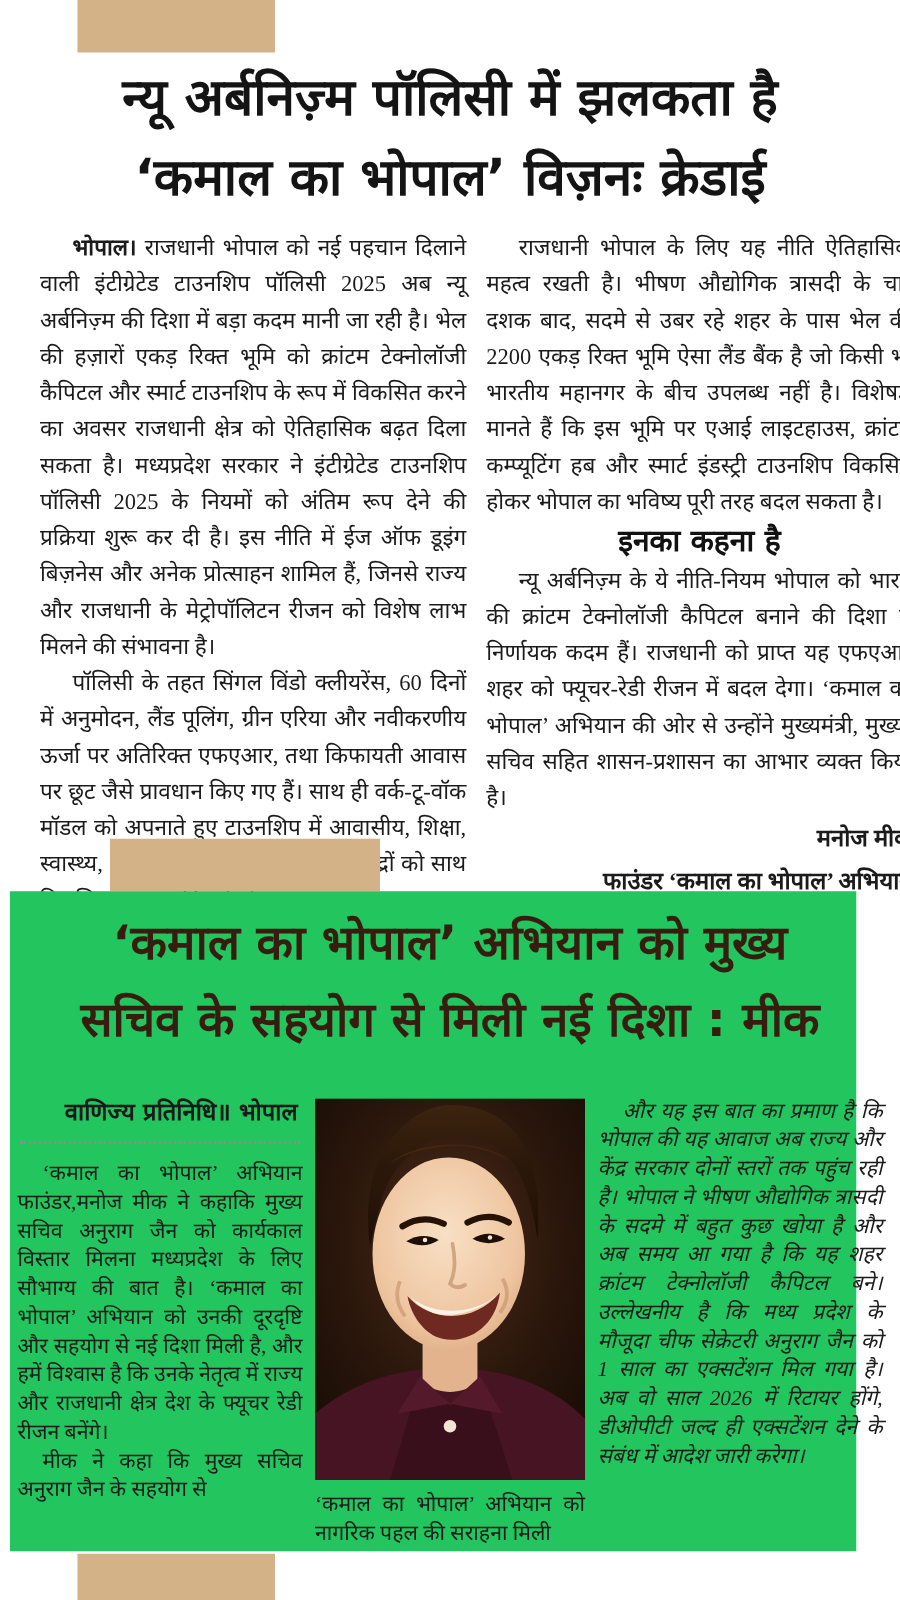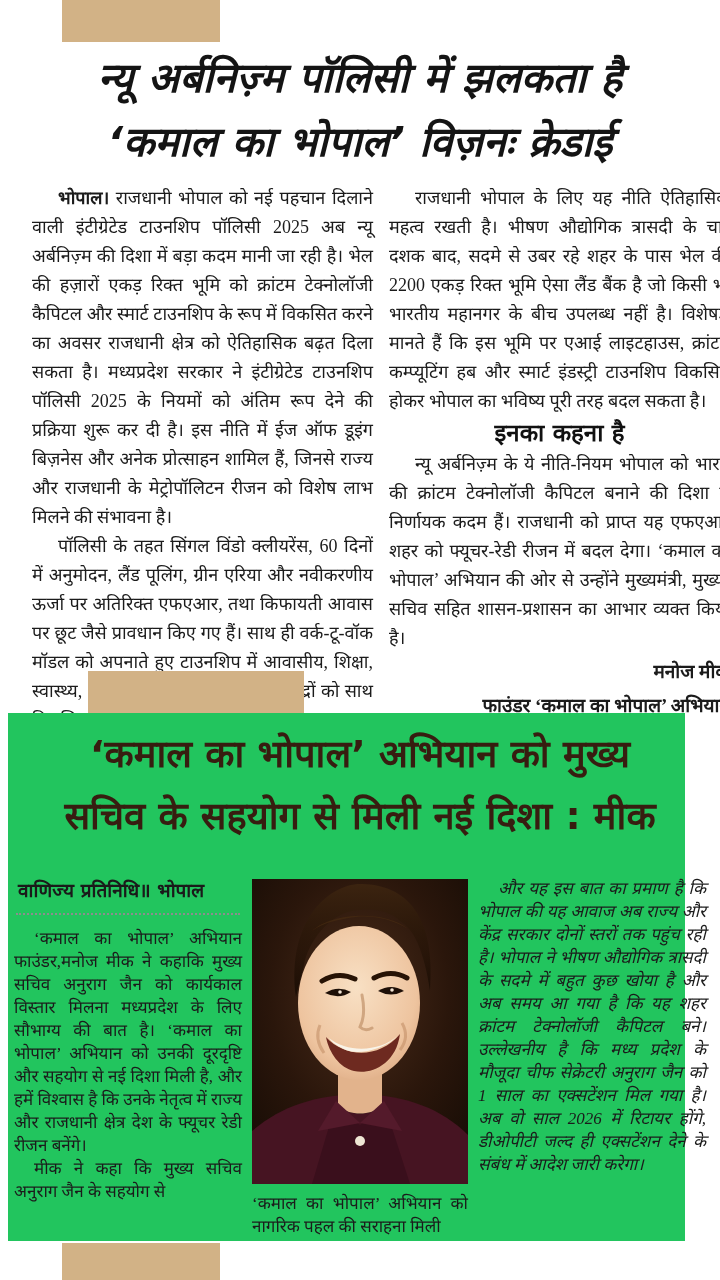--- a/index.html
+++ b/index.html
@@ -20,21 +20,20 @@
   .tape3{left:62px;top:1243px;width:158px;height:37px;}
 
   .headline1{
     position:absolute;left:0;top:46px;width:720px;
     text-align:center;
     font-family:"DejaVu Sans", sans-serif;
     font-weight:700;
     font-size:41px;line-height:64px;
     color:#141414;
     letter-spacing:0px;
-    font-style:italic;
   }
   .a1-body{
     position:absolute;left:32px;top:184px;width:698px;
     display:flex;gap:16px;
   }
   .a1-col{flex:1 1 0;font-size:18px;line-height:29px;text-align:justify;}
   .a1-col p{margin:0;text-indent:26px;}
   .lead{font-weight:700;}
   .subhead{
     text-align:center;
@@ -59,21 +58,21 @@
     font-size:38px;line-height:62px;
     color:#371d10;
   }
   .a2-body{
     position:absolute;left:6px;top:158px;width:692px;
     display:flex;gap:10px;
   }
   .a2-col{width:228px;font-size:17px;line-height:23px;text-align:justify;}
   .a2-col p{margin:0;text-indent:20px;}
   .byline{
-    text-align:left;font-weight:700;font-size:19px;line-height:26px;
+    text-align:right;font-weight:700;font-size:19px;line-height:26px;
     font-family:"DejaVu Sans", sans-serif;
     padding:6px 4px 10px 4px;
     color:#1a1a1a;
   }
   .byline-rule{
     border:0;border-top:2px dotted #8d8d8d;
     margin:0 2px 12px 2px;height:0;
   }
   .photo-col{width:216px;display:flex;flex-direction:column;align-items:flex-start;}
   .photo-frame{

